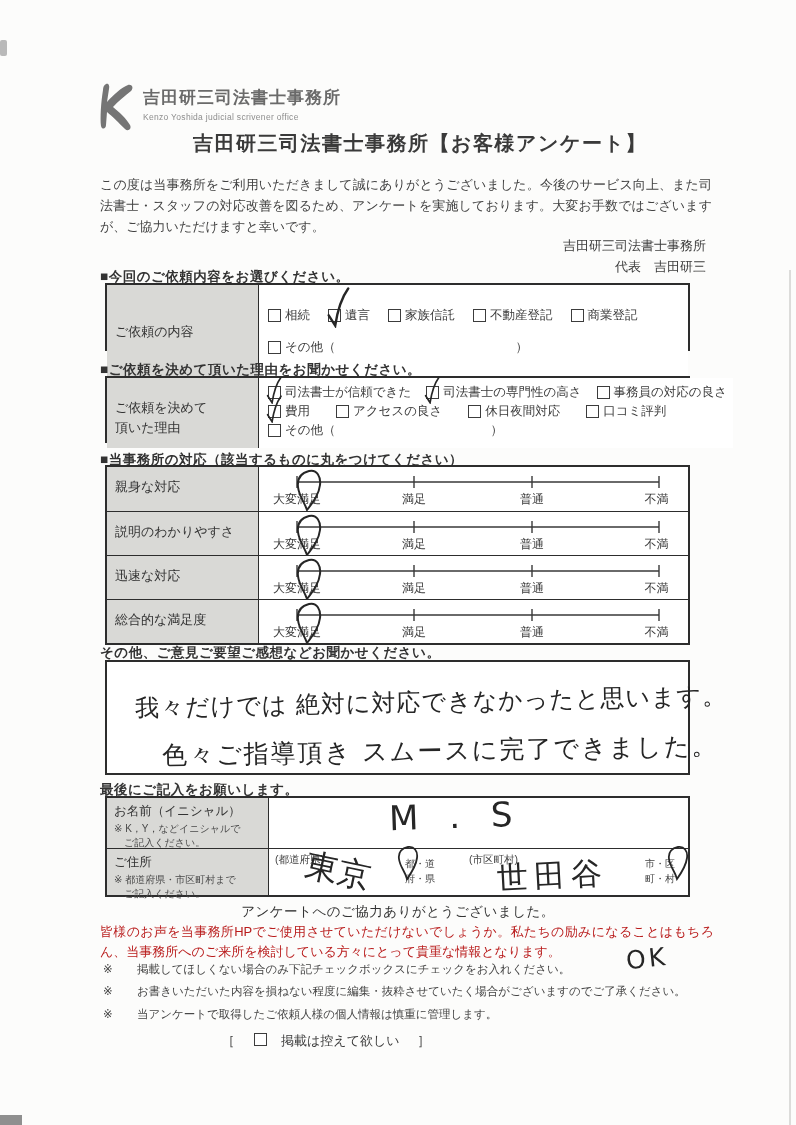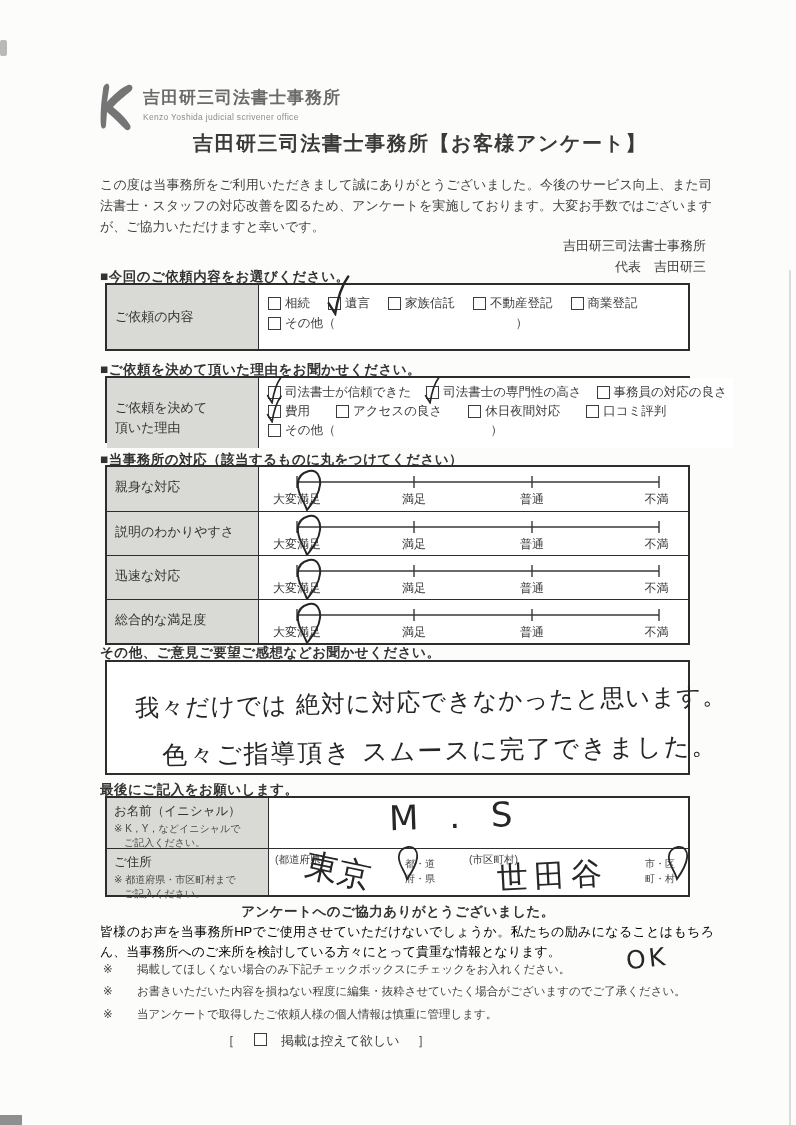--- a/index.html
+++ b/index.html
@@ -23,21 +23,21 @@
     font-size:13px; line-height:1.6; color:#3c3c3c;}
   
   .sec-h{position:absolute; font-size:13.5px; font-weight:bold; color:#333; letter-spacing:.5px;}
   
   .tbl{position:absolute; left:105px; width:585px; border:2px solid #2d2d2d; background:#fff;
        display:grid; box-sizing:border-box;}
   .cell{box-sizing:border-box;}
   .head-cell{background:#d9d9d6; border-right:1.5px solid #2d2d2d; padding:8px 8px;
     font-size:13px; color:#333; line-height:1.5;}
   .body-cell{background:#fff; padding:7px 6px 7px 9px; font-size:12.5px; position:relative;}
-  .opt-line{display:flex; align-items:center; margin:3px 0; white-space:nowrap;}
+  .opt-line{display:flex; align-items:center; margin:15px 0; white-space:nowrap;}
   .opt{position:relative; display:inline-flex; align-items:center; margin-right:0;}
   .cb{display:inline-block; width:11px; height:11px; border:1.3px solid #3c3c3c;
       margin-right:4px; background:#fff; flex:0 0 auto;}
   .tick{position:absolute; pointer-events:none;}
   .spacer-paren{display:inline-block;}
   
   .rate-label{background:#d9d9d6; border-right:1.5px solid #2d2d2d; border-top:1.5px solid #2d2d2d;
     padding:11px 8px 0 8px; font-size:13px; color:#333;}
   .rate-scale{position:relative; border-top:1.5px solid #2d2d2d; background:#fff;}
   .scale-svg{position:absolute; left:0; top:7px;}
@@ -60,23 +60,23 @@
   .hw-name{position:absolute; left:120px; top:-2px; font-size:34px; letter-spacing:10px;
     transform:rotate(-2deg); white-space:nowrap;}
   .addr-small{position:absolute; font-size:10.5px; color:#444; white-space:nowrap;}
   .addr-suffix{position:absolute; font-size:10px; color:#444; line-height:1.5; white-space:nowrap;}
   .hw-pref{position:absolute; left:36px; top:0px; font-size:33px; transform:rotate(12deg); white-space:nowrap;}
   .hw-city{position:absolute; left:228px; top:6px; font-size:31px; transform:rotate(-3deg);
     letter-spacing:6px; white-space:nowrap;}
   .mini-circle{position:absolute; pointer-events:none;}
   
   .thanks{position:absolute; left:0; top:903px; width:796px; text-align:center;
-    font-size:13.5px; font-weight:bold; color:#333; letter-spacing:.5px;}
+    font-size:13.5px; font-weight:normal; color:#333; letter-spacing:.5px;}
   .f-para{position:absolute; left:100px; top:922px; width:614px; font-size:13px;
-    line-height:1.55; color:#000000; text-align:justify;}
+    line-height:1.55; color:#b91c1c; text-align:justify;}
   .notes{position:absolute; left:103px; top:958px; font-size:11.5px; color:#444; line-height:1.95;}
   .note-line{display:flex;}
   .note-mark{width:34px; flex:0 0 auto;}
   .hw-ok{position:absolute; left:626px; top:944px; font-size:25px; transform:rotate(-6deg);
     letter-spacing:3px;}
   .optout{position:absolute; left:0; top:1032px; width:658px; text-align:center;
     font-size:13px; color:#3a3a3a;}
   .optout .cb{vertical-align:-1px; margin:0 10px;}
   .br{letter-spacing:6px;}
   

